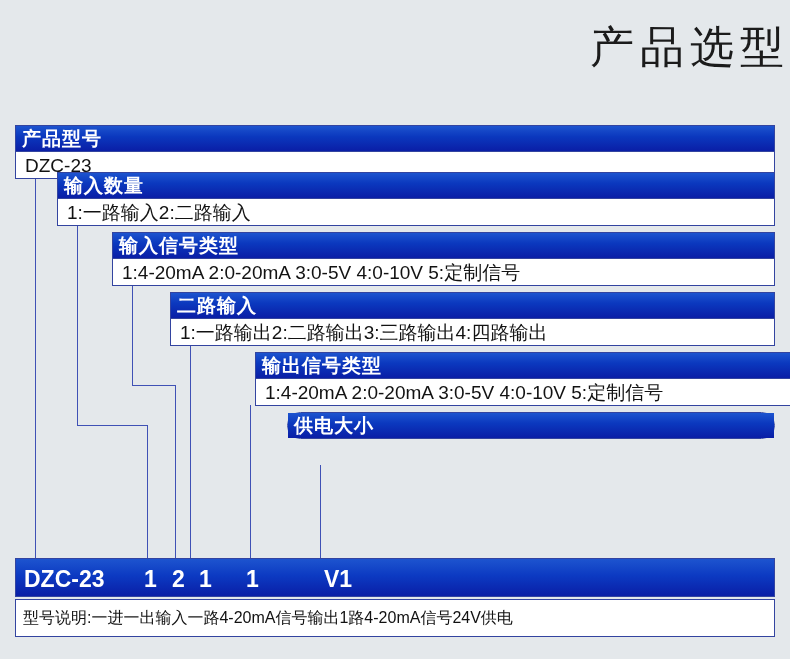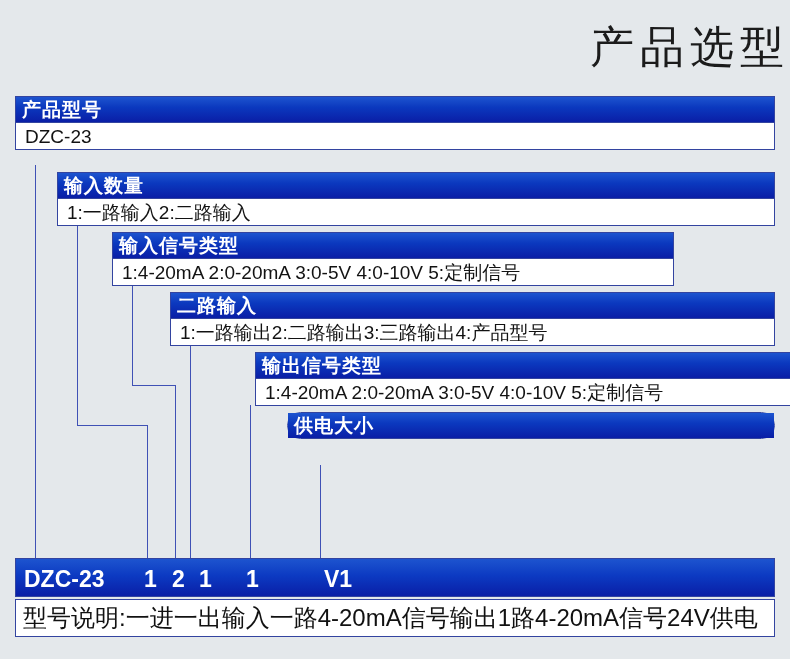--- a/index.html
+++ b/index.html
@@ -72,21 +72,21 @@
   .codeseg{position:absolute;top:0;height:39px;line-height:40px;color:#ffffff;
     font-size:23px;font-weight:bold;white-space:pre;}
 
   #desc{
     position:absolute;
     left:15px;top:599px;width:760px;height:38px;
     border:1px solid #3344a0;
     box-sizing:border-box;
     background:#ffffff;
     color:#111;
-    font-size:24px;
+    font-size:16px;
     line-height:36px;
     padding-left:7px;
     white-space:nowrap;
     overflow:hidden;
   }
 </style>
 </head>
 <body>
 
 <div id="stage">
@@ -102,38 +102,38 @@
   <div class="lineV" style="left:132px;top:285px;height:100px;"></div>
   <div class="lineH" style="left:132px;top:385px;width:43px;"></div>
   <div class="lineV" style="left:175px;top:385px;height:173px;"></div>
 
   <div class="lineV" style="left:190px;top:345px;height:213px;"></div>
 
   <div class="lineV" style="left:250px;top:405px;height:153px;"></div>
 
   <div class="lineV" style="left:320px;top:465px;height:93px;"></div>
 
-  <div class="spec" style="left:15px;top:96px;width:760px;">
+  <div class="spec" style="left:15px;top:125px;width:760px;">
     <div class="hdr">产品型号</div>
     <div class="val">DZC-23</div>
   </div>
 
   <div class="spec" style="left:57px;top:172px;width:718px;">
     <div class="hdr">输入数量</div>
     <div class="val">1:一路输入2:二路输入</div>
   </div>
 
-  <div class="spec" style="left:112px;top:232px;width:562px;">
+  <div class="spec" style="left:112px;top:232px;width:663px;">
     <div class="hdr">输入信号类型</div>
     <div class="val">1:4-20mA 2:0-20mA 3:0-5V 4:0-10V 5:定制信号</div>
   </div>
 
   <div class="spec" style="left:170px;top:292px;width:605px;">
     <div class="hdr">二路输入</div>
-    <div class="val">1:一路输出2:二路输出3:三路输出4:产品型号</div>
+    <div class="val">1:一路输出2:二路输出3:三路输出4:四路输出</div>
   </div>
 
   <div class="spec" style="left:230px;top:352px;width:545px;margin-left:25px;">
     <div class="hdr">输出信号类型</div>
     <div class="val">1:4-20mA 2:0-20mA 3:0-5V 4:0-10V 5:定制信号</div>
   </div>
 
   <div class="spec" style="left:287px;top:412px;width:488px;border-radius:19px;">
     <div class="hdr">供电大小</div>
   </div>

